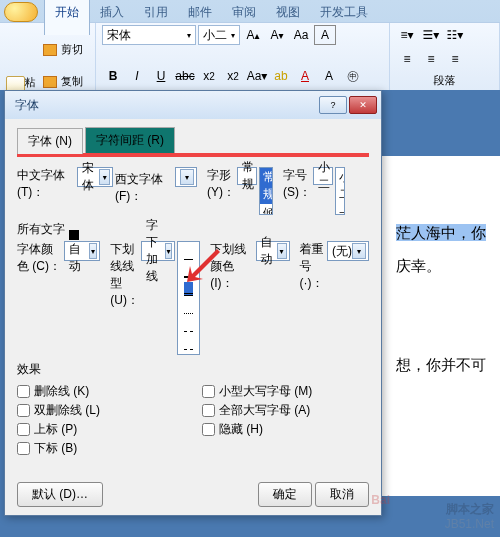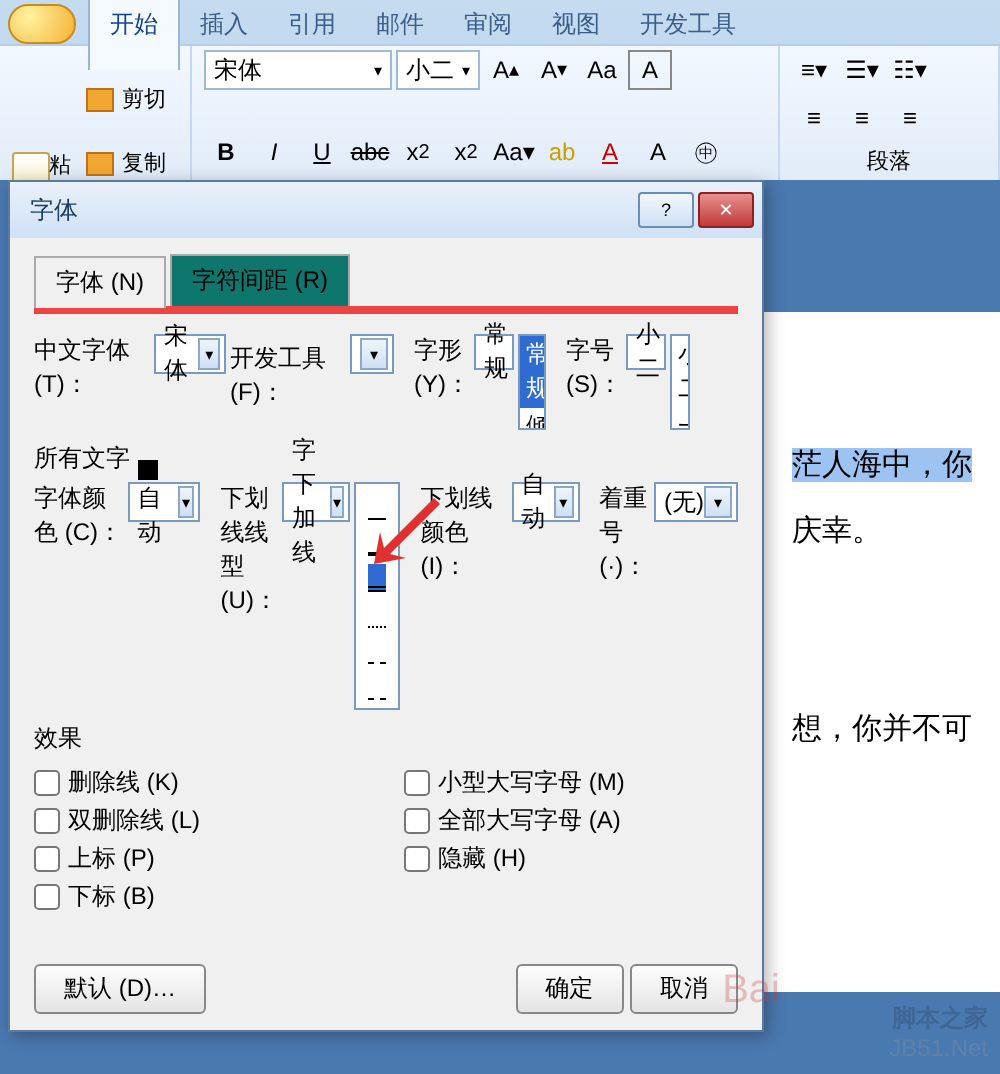--- a/index.html
+++ b/index.html
@@ -65,21 +65,21 @@
 .und-list .u.double { border-bottom: 3px double #000; }
 .und-list .u.thick { border-bottom: 2px solid #000; }
 .und-list .u.dot { border-bottom: 1px dotted #000; }
 .und-list .u.dash { border-bottom: 1px dashed #000; }
 .und-list .u.sel { background: #2f6bd0; }
 
 .red-arrow { position: absolute; left: 182px; top: 244px; width: 40px; height: 40px; pointer-events: none; }
 
 .watermark { position: absolute; right: 6px; bottom: 4px; text-align: right; font-size: 12px; color: #5f80a8; line-height: 1.3; }
 .watermark b { color: #406694; }
-.baidu { position: absolute; right: 110px; bottom: 30px; font-size: 20px; color: rgba(200,60,60,.3); font-weight: normal; }
+.baidu { position: absolute; right: 110px; bottom: 30px; font-size: 12px; color: rgba(200,60,60,.3); font-weight: bold; }
 </style>
 </head>
 <body>
 
 <div class="ribbon-area">
   <div class="tabs">
     <div class="office-btn"></div>
     <div class="tab active">开始</div>
     <div class="tab">插入</div>
     <div class="tab">引用</div>
@@ -188,21 +188,21 @@
       <div class="dlg-tab">字符间距 (R)</div>
     </div>
 
     <div class="row">
       <div class="col" style="width:180px">
         <div class="lbl">中文字体 (T)：</div>
         <div class="combo">
             <span>宋体</span>
             <span class="arrow">▾</span>
           </div>
-        <div class="lbl" style="margin-top:4px">开发工具 (F)：</div>
+        <div class="lbl" style="margin-top:4px">西文字体 (F)：</div>
         <div class="combo">
             <span class="arrow">▾</span>
           </div>
       </div>
       <div class="col" style="width:66px">
         <div class="lbl">字形 (Y)：</div>
         <div class="combo" style="height:18px">
             <span>常规</span>
           </div>
         <div class="listbox" style="height:48px">

